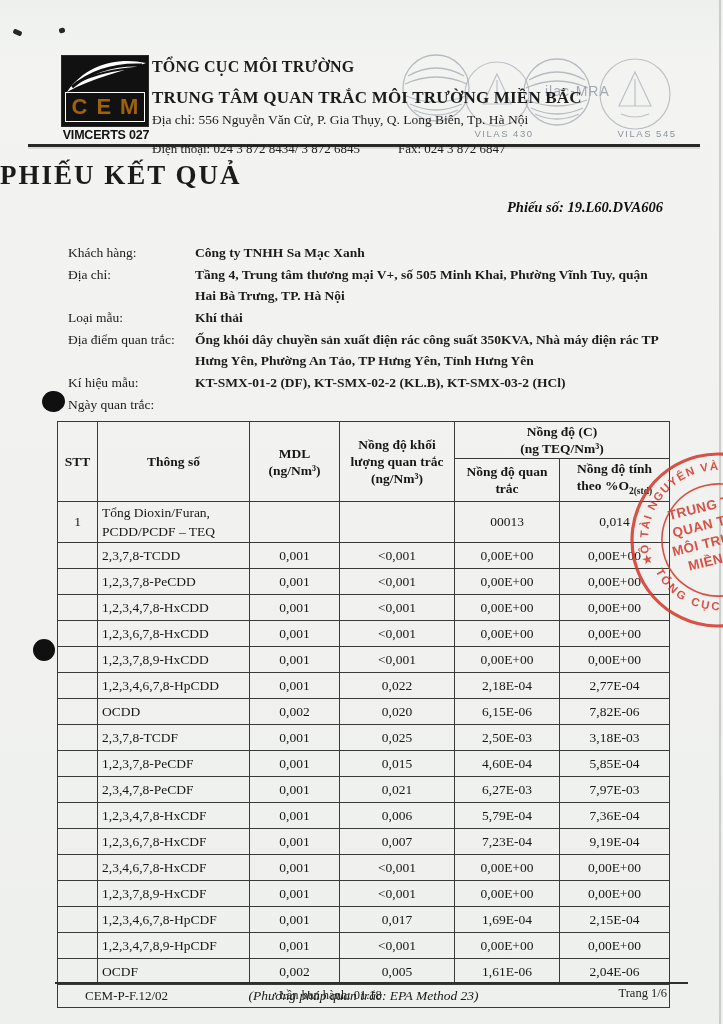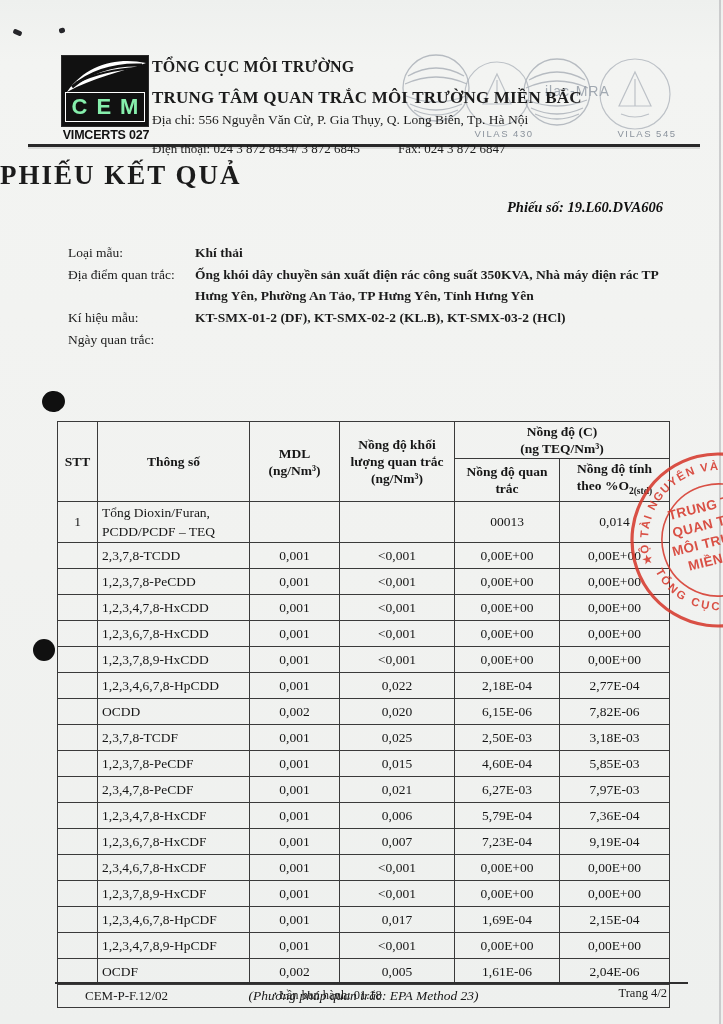--- a/index.html
+++ b/index.html
@@ -13,21 +13,21 @@
   .page::after{ 
     content:""; position:absolute; top:0; right:2px; width:2px; height:100%;
     background:rgba(120,120,125,.30);
   }
   
   .logo-block{position:absolute; left:62px; top:56px; width:88px; text-align:center; z-index:2;}
   .logo-box{width:86px; height:70px; background:#111; position:relative; box-shadow:0 0 0 1px #2a2a2a;}
   .logo-leaf{position:absolute; left:0; top:0;}
   .logo-letters{
     position:absolute; left:3px; right:3px; bottom:4px; height:28px;
-    border:1.5px solid #fff; color:#86efac; font-family:"Liberation Sans",sans-serif;
+    border:1.5px solid #fff; color:#a16207; font-family:"Liberation Sans",sans-serif;
     font-weight:bold; font-size:22px; letter-spacing:9px; text-indent:9px;
     display:flex; align-items:center; justify-content:center; line-height:1;
   }
   .logo-caption{margin-top:2px; font-family:"Liberation Sans",sans-serif; font-weight:bold; font-size:12.5px; letter-spacing:-0.2px; color:#111; white-space:nowrap;}
   .org-block{position:absolute; left:152px; top:58px; width:480px; z-index:2;}
   .org1{font-size:16px; font-weight:bold; letter-spacing:.2px; white-space:nowrap;}
   .org2{font-size:17px; font-weight:bold; letter-spacing:.2px; white-space:nowrap; margin-top:12px;}
   .org-addr{font-size:13.5px; margin-top:4px; white-space:nowrap;}
   .org-tel{font-size:13px; margin-top:13px; white-space:nowrap;}
   .org-tel .fax{margin-left:38px;}
@@ -133,20 +133,28 @@
     </div>
   </div>
 
   <div class="header-rule"></div>
 
   <div class="doc-title">PHIẾU KẾT QUẢ</div>
   <div class="doc-number">Phiếu số: 19.L60.DVA606</div>
 
   <div class="info">
     <div class="info-row">
+      <div class="info-label">Khách hàng:</div>
+      <div class="info-value">Công ty TNHH Sa Mạc Xanh</div>
+    </div>
+    <div class="info-row">
+      <div class="info-label">Địa chỉ:</div>
+      <div class="info-value">Tầng 4, Trung tâm thương mại V+, số 505 Minh Khai, Phường Vĩnh Tuy, quận Hai Bà Trưng, TP. Hà Nội</div>
+    </div>
+    <div class="info-row">
       <div class="info-label">Loại mẫu:</div>
       <div class="info-value">Khí thải</div>
     </div>
     <div class="info-row">
       <div class="info-label">Địa điểm quan trắc:</div>
       <div class="info-value">Ống khói dây chuyền sản xuất điện rác công suất 350KVA, Nhà máy điện rác TP Hưng Yên, Phường An Tảo, TP Hưng Yên, Tỉnh Hưng Yên</div>
     </div>
     <div class="info-row">
       <div class="info-label">Kí hiệu mẫu:</div>
       <div class="info-value">KT-SMX-01-2 (DF), KT-SMX-02-2 (KL.B), KT-SMX-03-2 (HCl)</div>
@@ -269,21 +277,21 @@
       <td class="c-num">2,50E-03</td>
       <td class="c-num">3,18E-03</td>
     </tr>
 
     <tr>
       <td class="c-stt"></td>
       <td class="c-param">1,2,3,7,8-PeCDF</td>
       <td class="c-num">0,001</td>
       <td class="c-num">0,015</td>
       <td class="c-num">4,60E-04</td>
-      <td class="c-num">5,85E-03</td>
+      <td class="c-num">5,85E-04</td>
     </tr>
 
     <tr>
       <td class="c-stt"></td>
       <td class="c-param">2,3,4,7,8-PeCDF</td>
       <td class="c-num">0,001</td>
       <td class="c-num">0,021</td>
       <td class="c-num">6,27E-03</td>
       <td class="c-num">7,97E-03</td>
     </tr>
@@ -381,15 +389,15 @@
       </g>
     </g>
   </svg>
 
   <div class="punch p1"></div>
   <div class="punch p2"></div>
 
   <div class="footer-rule"></div>
   <div class="footer-left">CEM-P-F.12/02</div>
   <div class="footer-center">Lần ban hành: 01.18</div>
-  <div class="footer-right">Trang 4/2</div>
+  <div class="footer-right">Trang 1/6</div>
 
 </div>
 
 </body></html>

